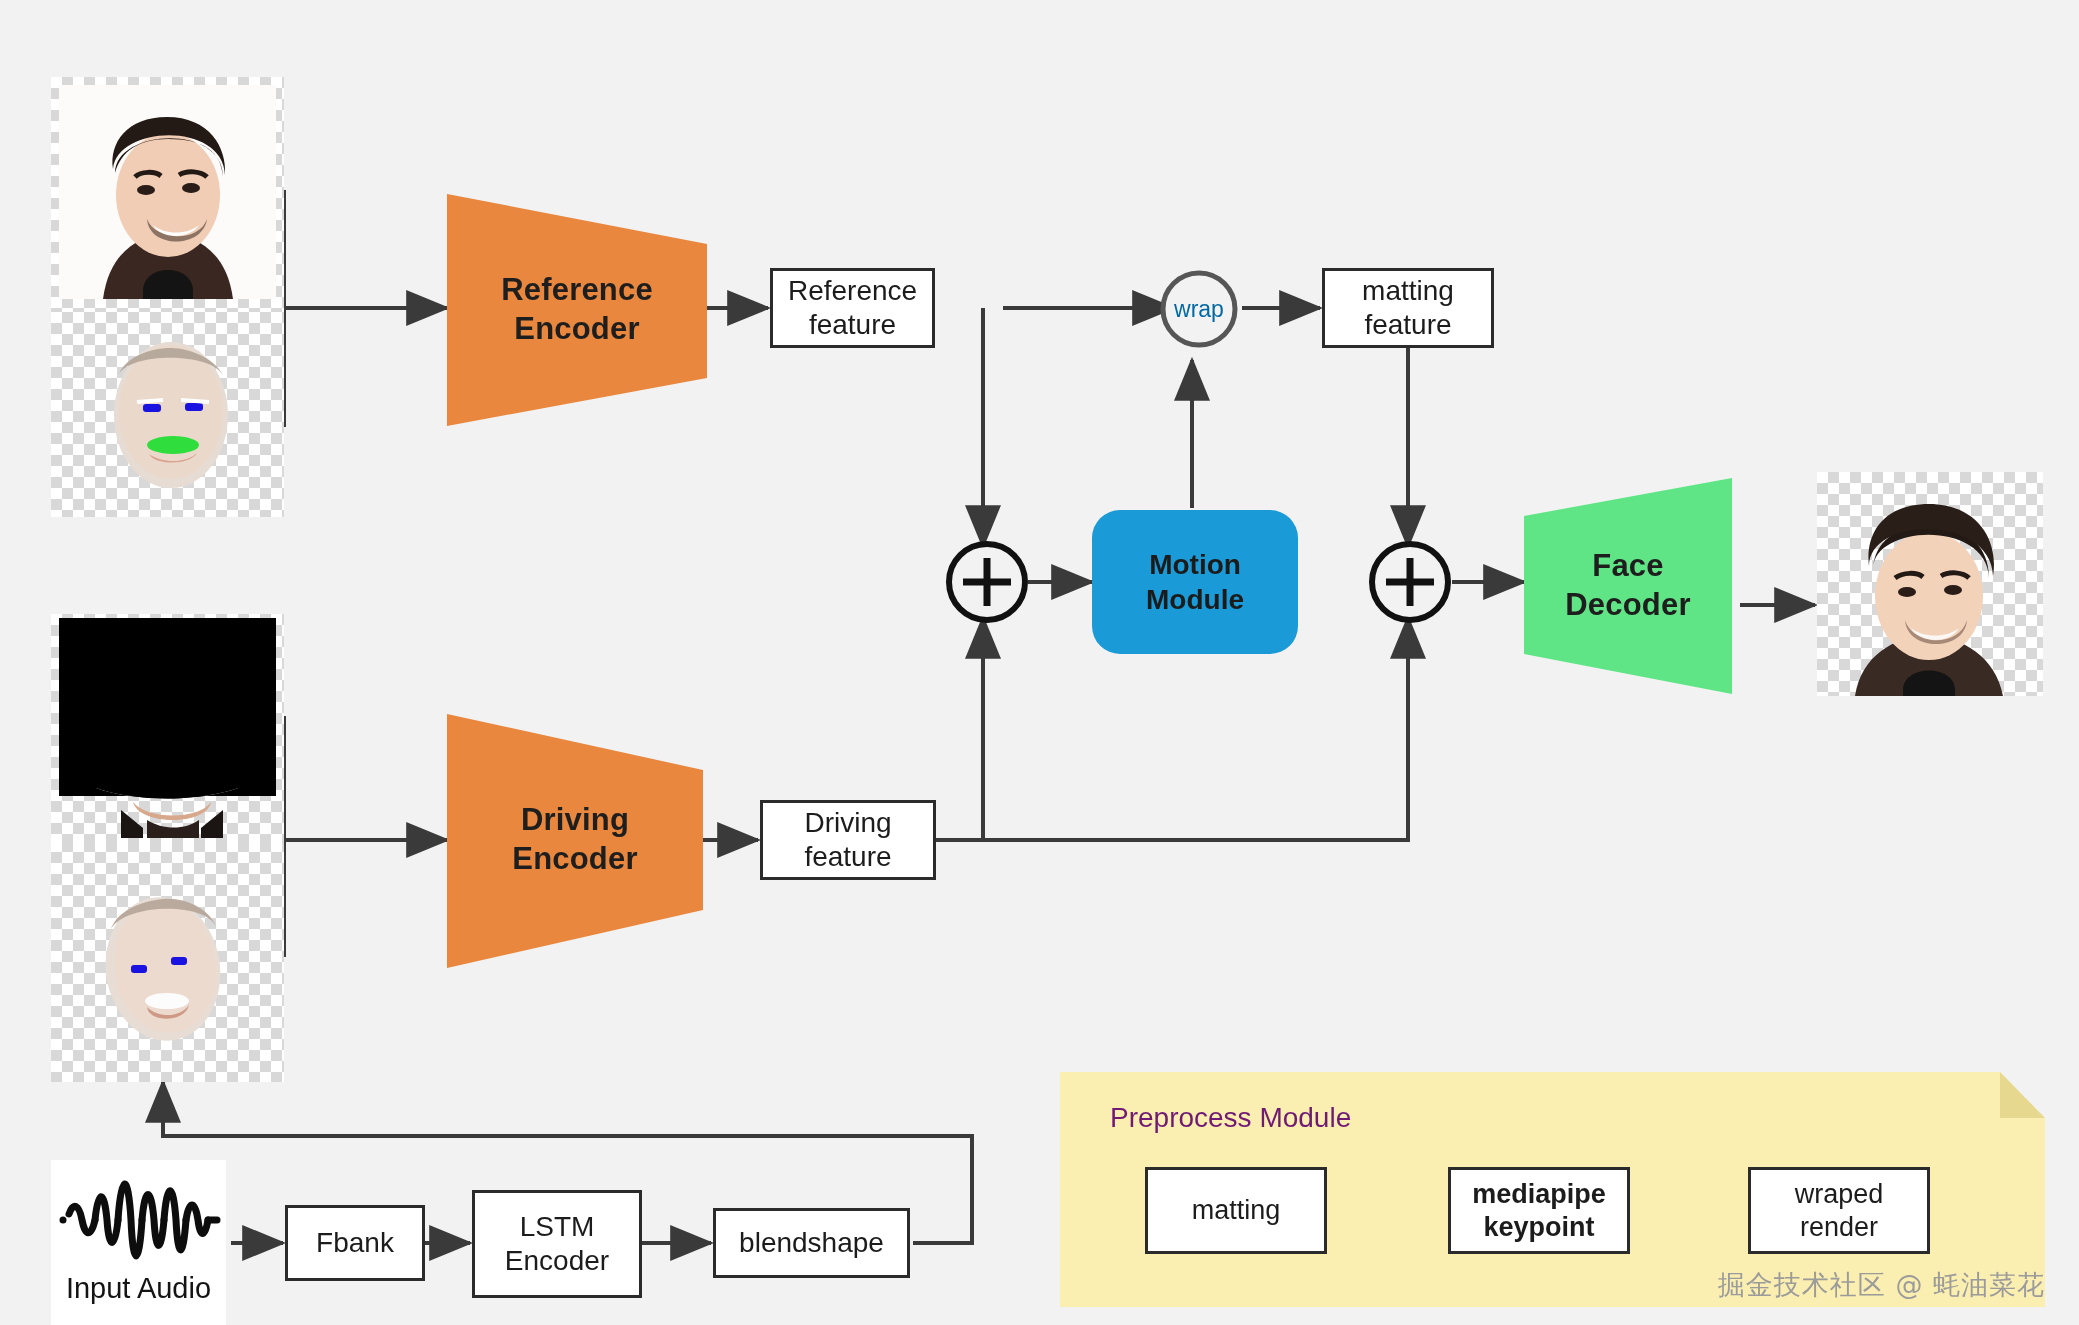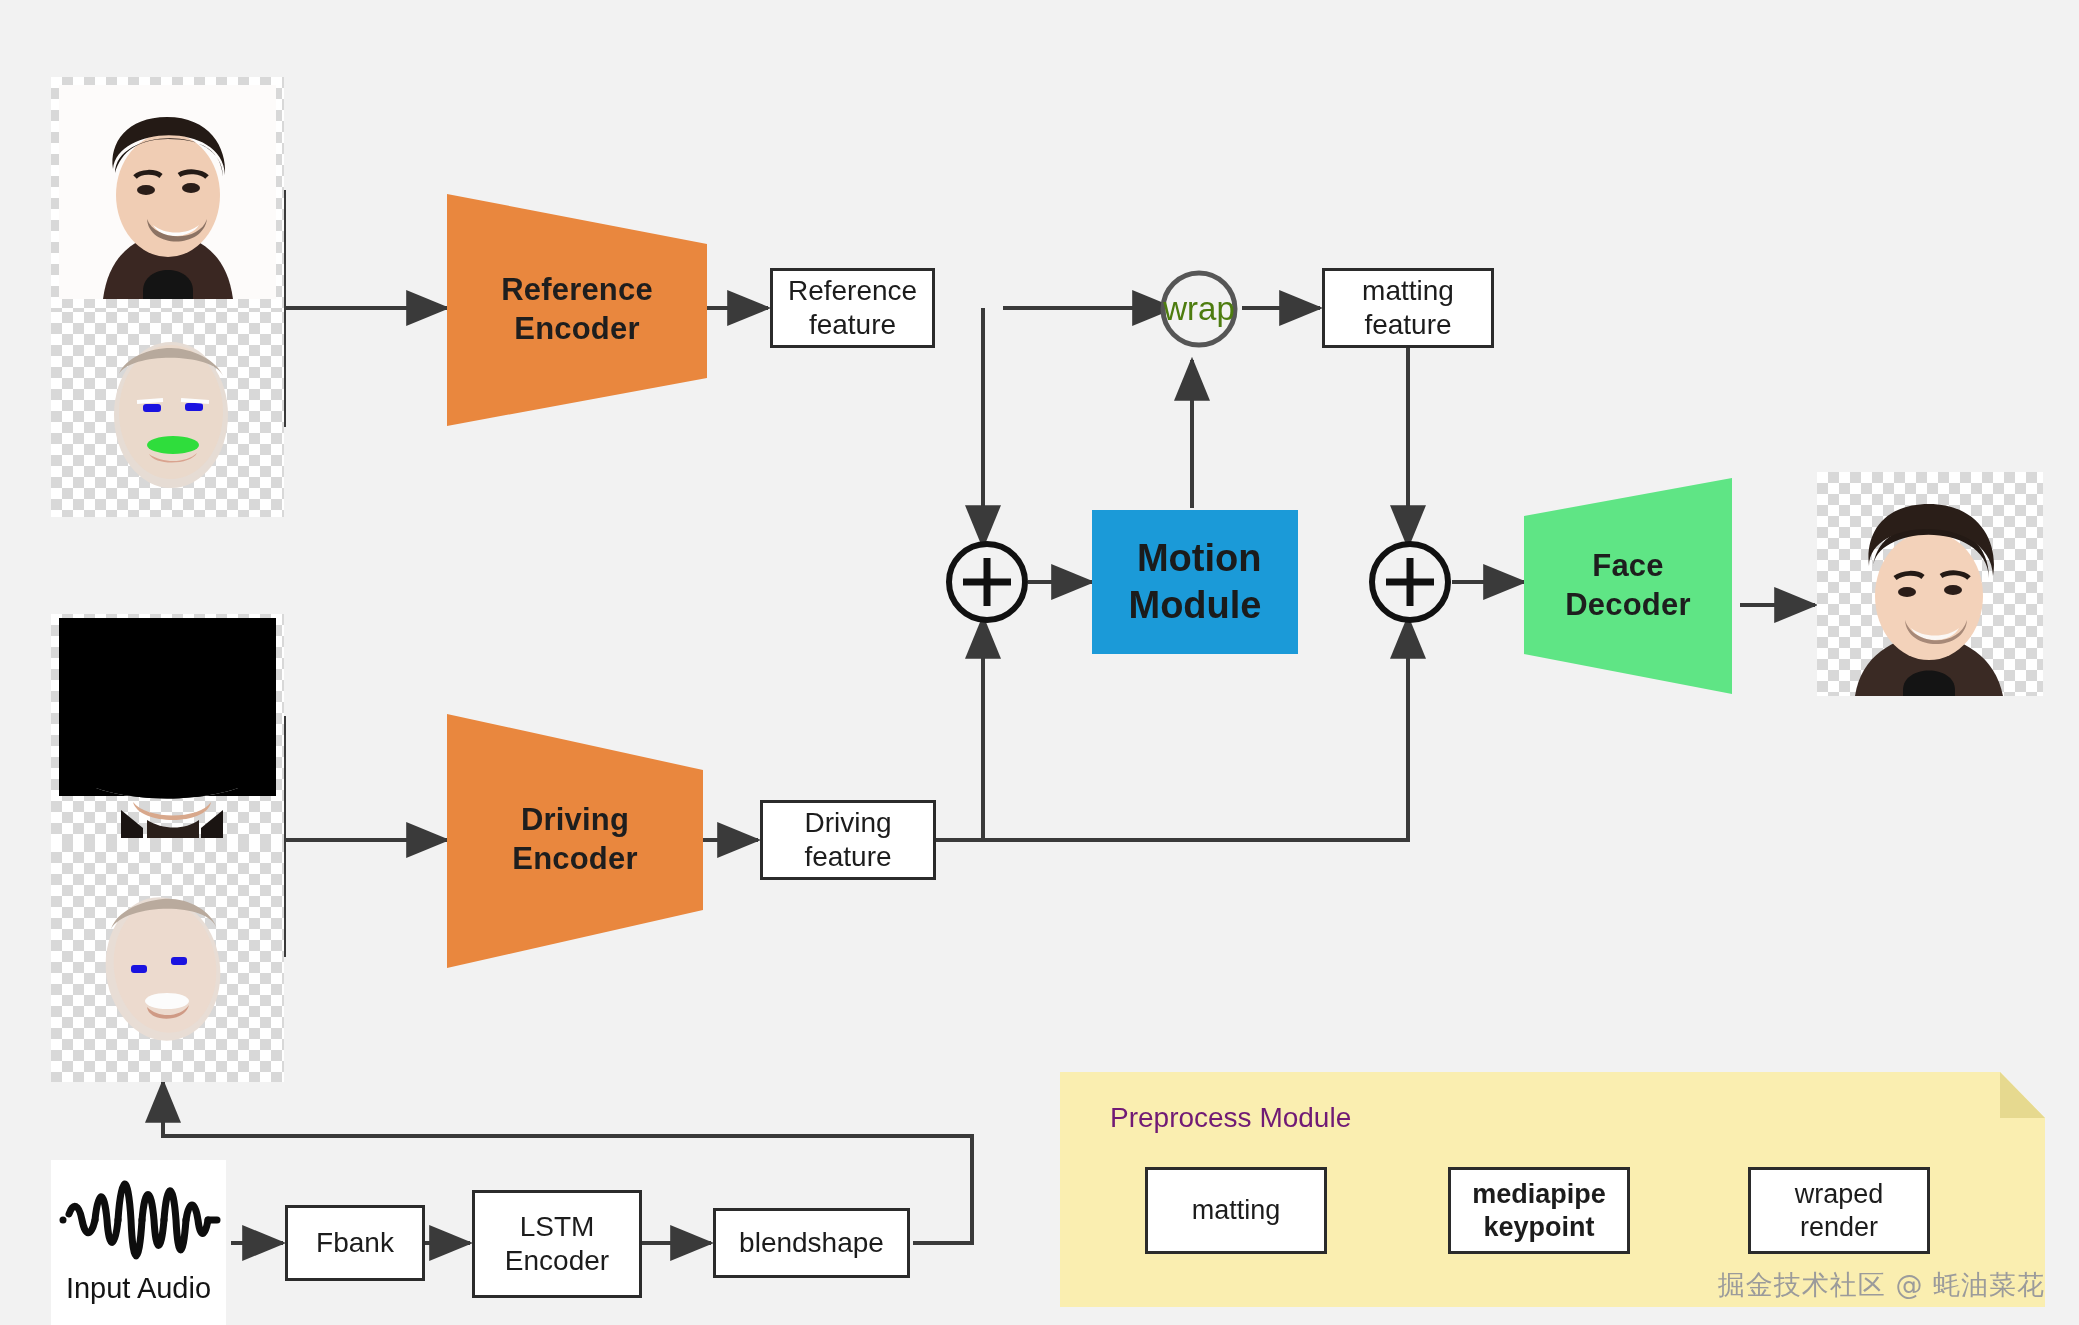--- a/index.html
+++ b/index.html
@@ -47,32 +47,33 @@
     font-weight:bold;font-size:31px;color:#1e1e1e;
     text-align:center;line-height:1.25;
     letter-spacing:.2px;
   }
   .trap svg{position:absolute;inset:0;width:100%;height:100%;}
 
   
   .bluebox{
     position:absolute;
     display:flex;align-items:center;justify-content:center;
-    text-align:right;
-    font-weight:bold;font-size:38px;color:#1b1b1b;
+    text-align:center;
+    font-weight:bold;font-size:28px;color:#1b1b1b;
     line-height:1.25;
+    border-radius:28px;
   }
 
   
   .plus{position:absolute;}
   .wrapc{position:absolute;}
   .wrapc .wlbl{
     position:absolute;inset:0;
     display:flex;align-items:center;justify-content:center;
-    font-size:33px;color:#4d7c0f;
+    font-size:23px;color:#0369a1;
   }
 
   
   #wires{position:absolute;left:0;top:0;width:2079px;height:1325px;pointer-events:none;}
 
   
   #preprocess{
     position:absolute;
     left:1060px;top:1032px;width:985px;height:235px;
   }

